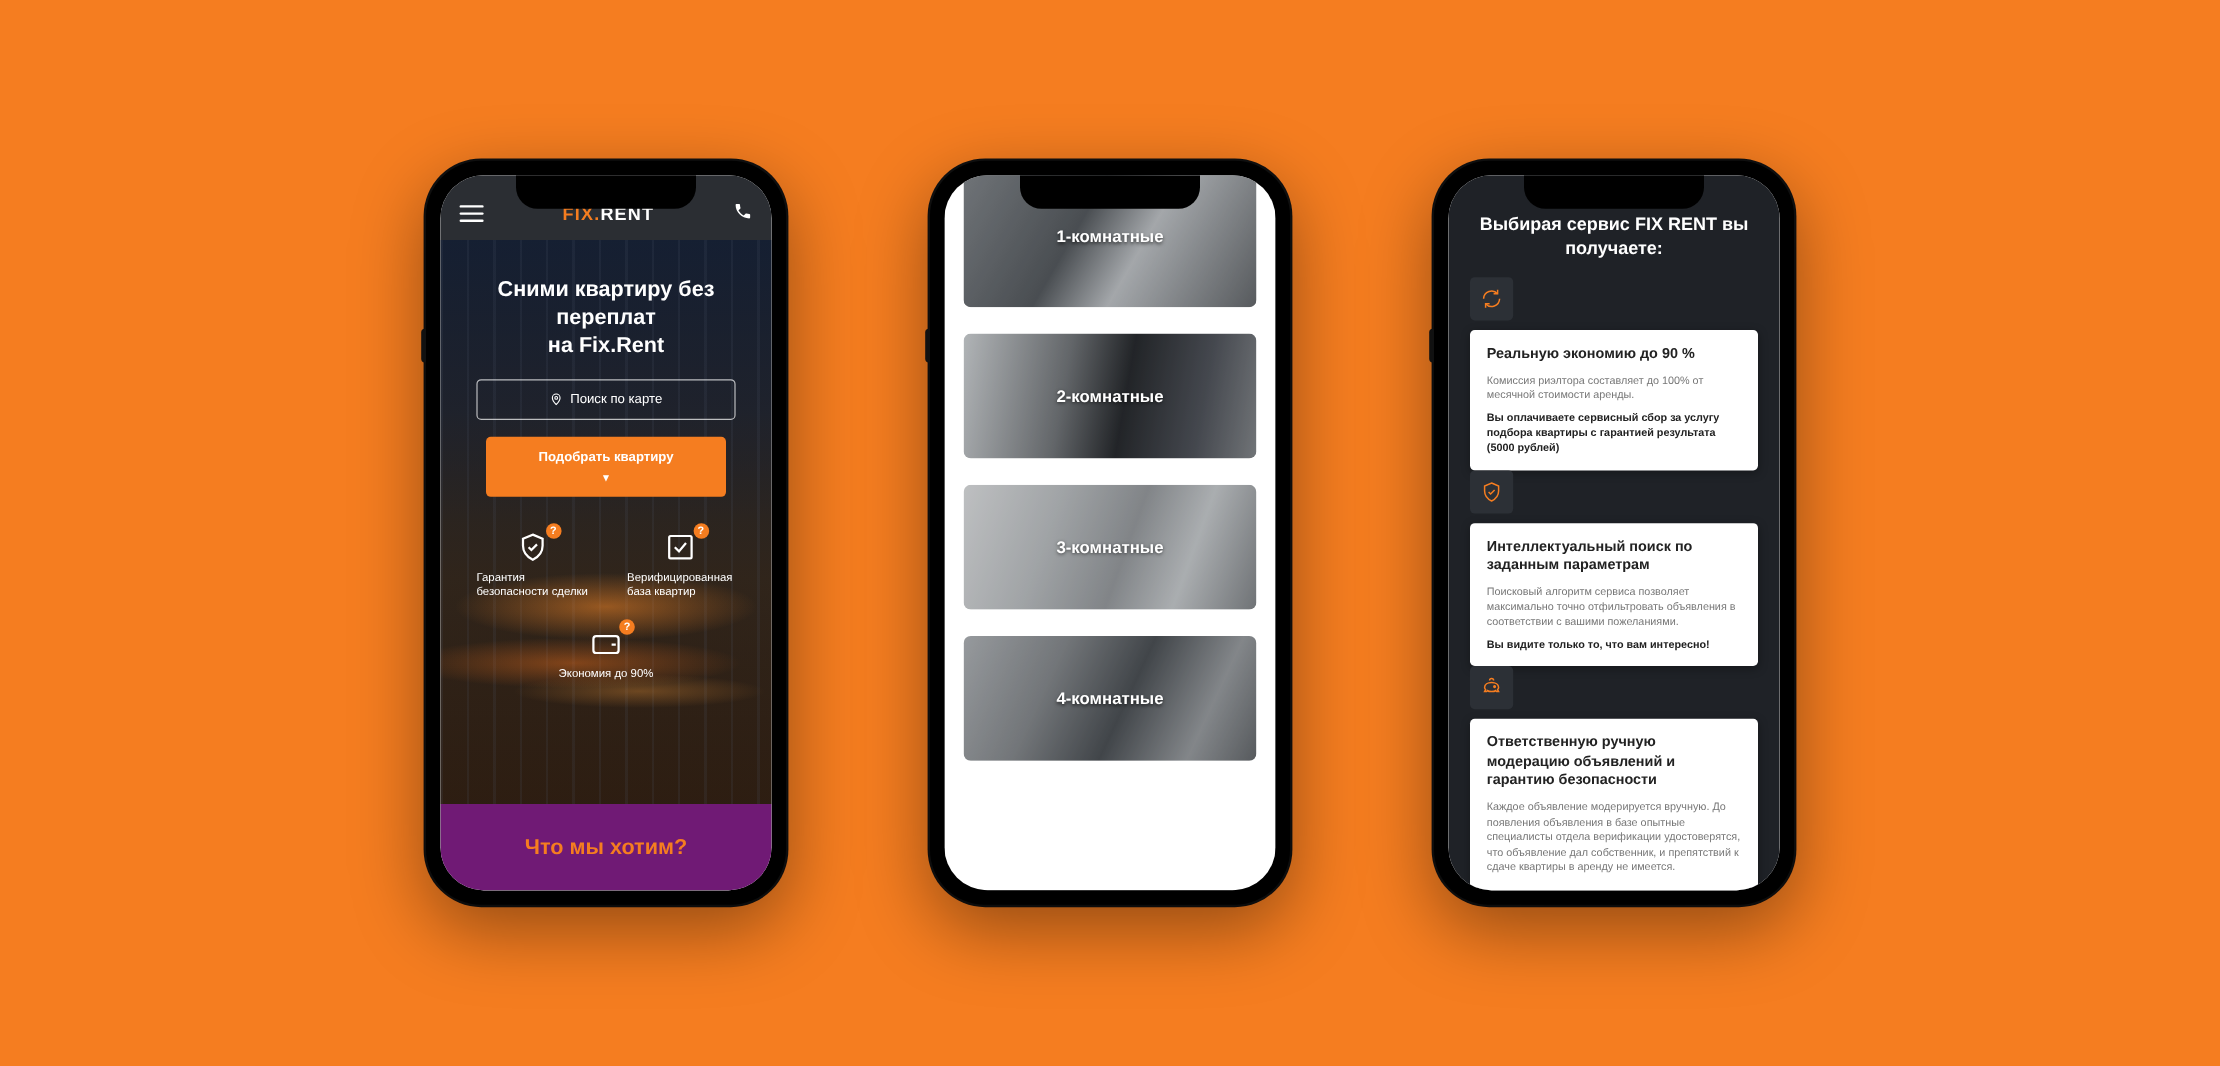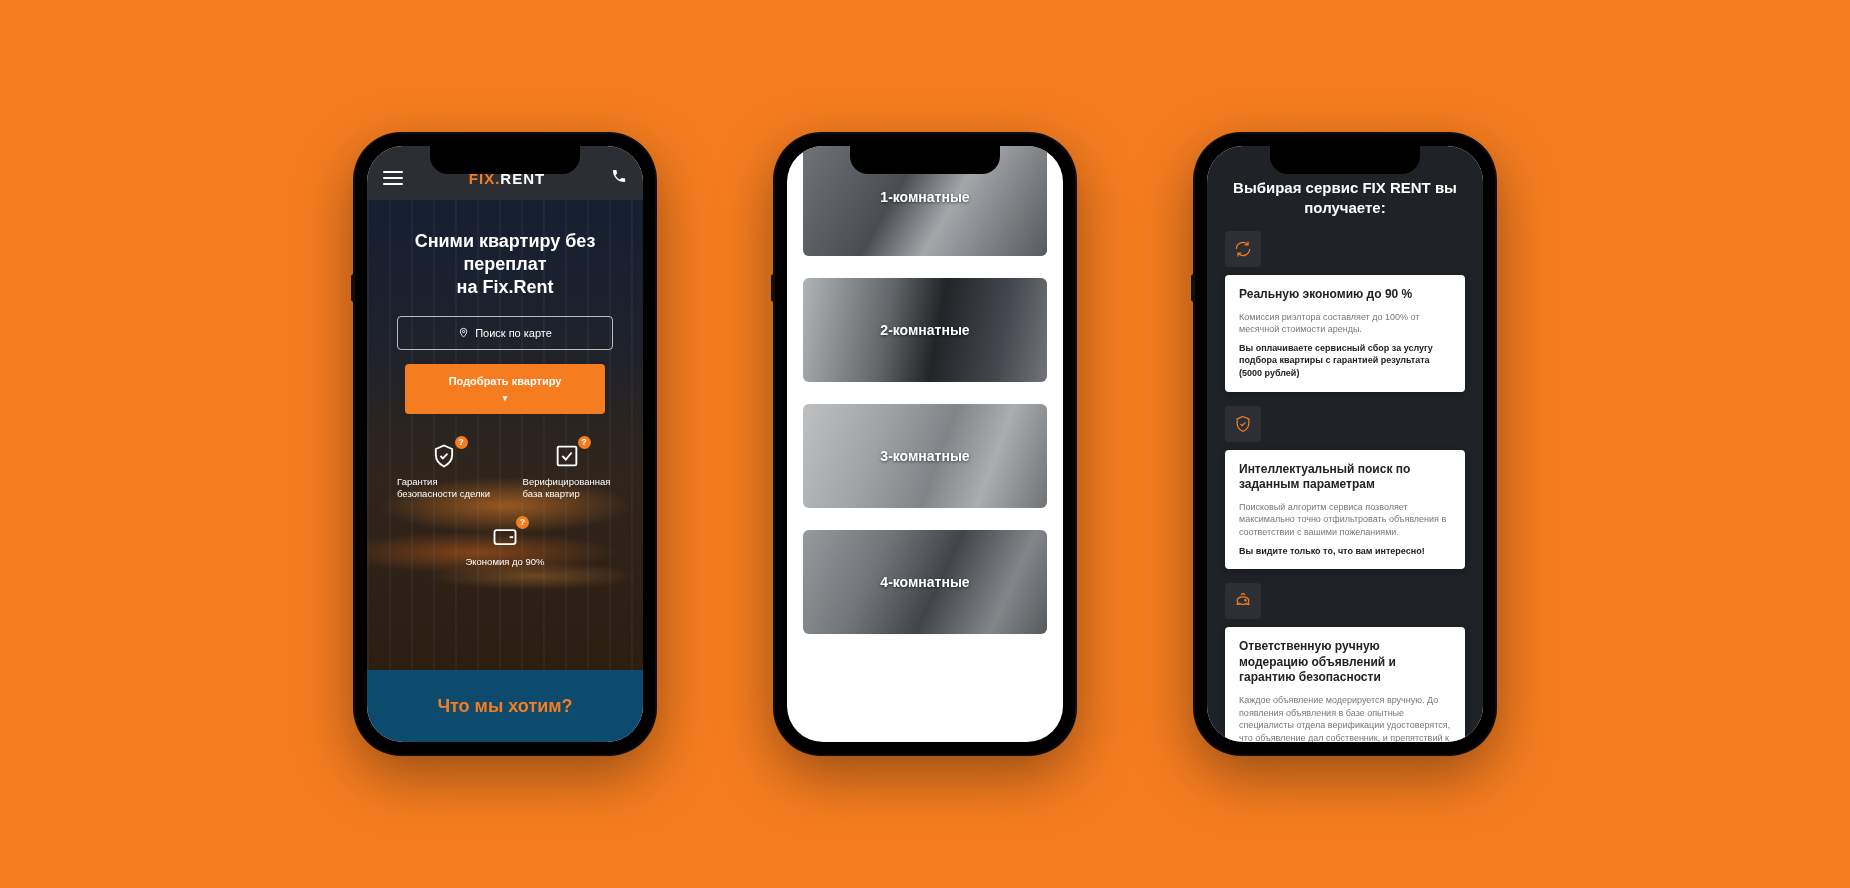--- a/index.html
+++ b/index.html
@@ -119,21 +119,21 @@
     position:absolute; top:-6px; right:-10px;
     width:13px;height:13px;border-radius:50%;
     background:#f57d20; color:#fff;
     font-size:9px; display:flex;align-items:center;justify-content:center;
     font-weight:700;
   }
   .feature-label { font-size:9.5px; text-align:left; line-height:1.25;}
   .feature.wide { grid-column:1/3;}
   .p1-footer {
     height: 72px;
-    background:#0c4a6e;
+    background:#701a75;
     display:flex; align-items:center; justify-content:center;
     color:#f57d20; font-weight:800; font-size:18px;text-align:center;
   }
   
   .p2-content {
     background:#fff;
     height:100%;
     padding: 20px 16px;
     padding-top:6px;
     display:flex; flex-direction:column; gap:22px;
@@ -180,21 +180,20 @@
     border-radius:4px;
     display:flex; align-items:center; justify-content:center;
     margin-bottom:8px;
   }
   .benefit-icon svg { width:20px; height:20px; stroke:#f57d20; fill:none; stroke-width:1.5;}
   .benefit-card {
     background:#fff;
     color:#222;
     border-radius:4px;
     padding:12px 14px;
-    margin-bottom:14px;
     box-shadow:0 2px 8px rgba(0,0,0,0.3);
   }
   .benefit-card h4 { font-size:12px; font-weight:800; margin-bottom:8px; line-height:1.3;}
   .benefit-card p { font-size:9px; color:#777; line-height:1.4; margin-bottom:6px;}
   .benefit-card .strong { font-size:9px; color:#222; font-weight:700; line-height:1.4;}
 </style>
 </head>
 <body>
 
 <div class="phone">

